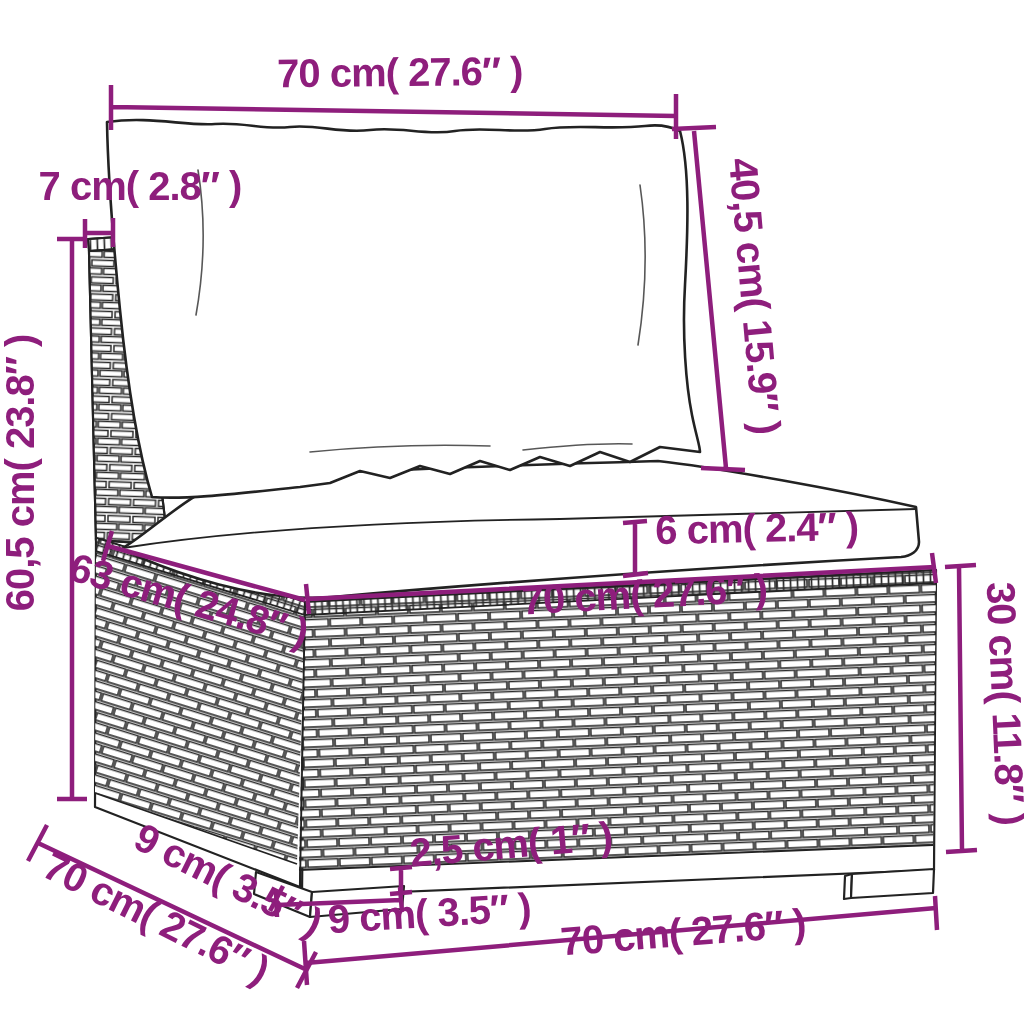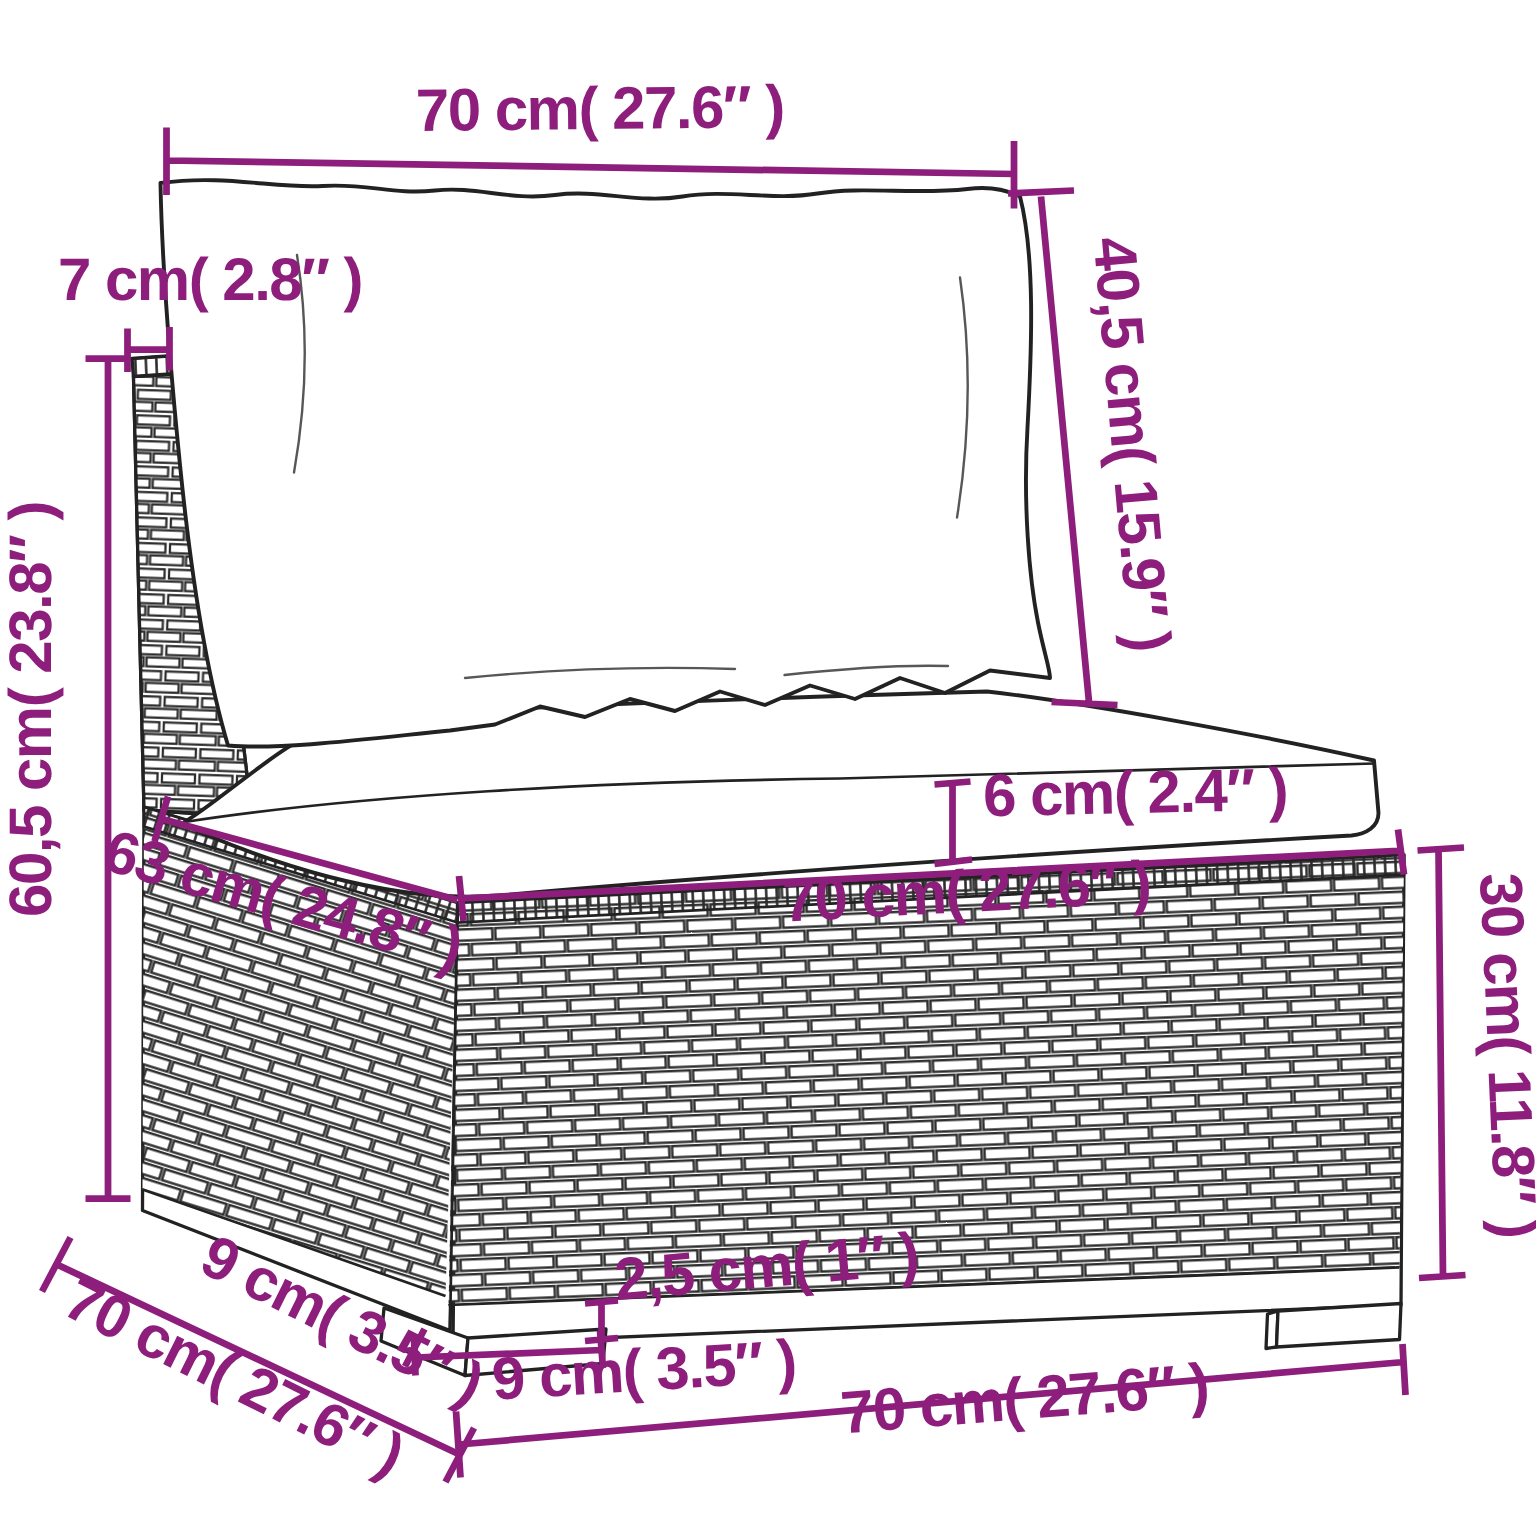--- a/index.html
+++ b/index.html
@@ -1,17 +1,17 @@
 <!DOCTYPE html>
 <html><head>
 <meta charset="utf-8">
 <style>
   html,body{margin:0;padding:0;background:#fff;}
   #stage{position:relative;width:1024px;height:1024px;background:#fff;overflow:hidden;
-         font-family:"Liberation Sans",sans-serif;border-radius:13px;}
+         font-family:"Liberation Sans",sans-serif;}
   svg{display:block;}
   .dim-label{font-family:"Liberation Sans","DejaVu Sans",sans-serif;
              font-weight:700;font-size:40px;letter-spacing:-1px;fill:#8E1E7C;}
   .dim-stroke{stroke:#8E1E7C;stroke-width:4.5;fill:none;stroke-linecap:butt;}
   .outline{stroke:#222;stroke-width:2.2;fill:#fff;stroke-linejoin:round;}
   .soft{stroke:#222;stroke-width:2.6;fill:#fff;stroke-linejoin:round;stroke-linecap:round;}
   .thin{stroke:#222;stroke-width:1.8;fill:none;}
   .crease{stroke:#3a3a3a;stroke-width:1.6;fill:none;opacity:.85;stroke-linecap:round;}
 </style>
 </head>

